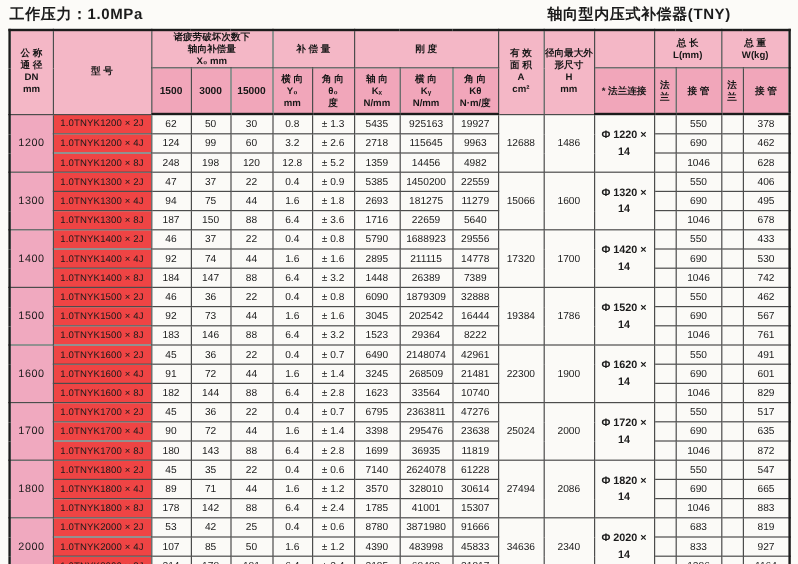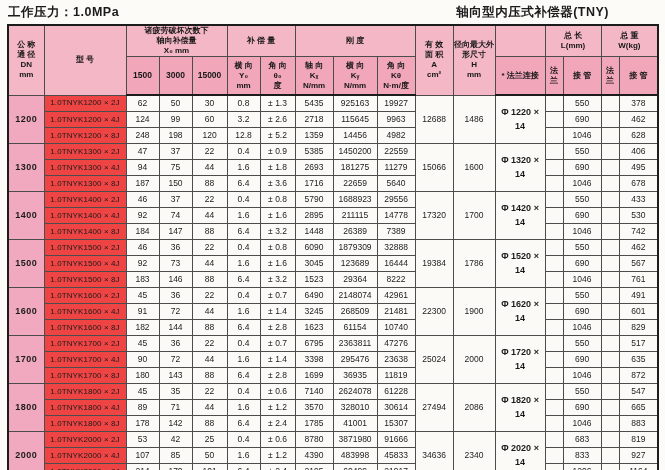--- a/index.html
+++ b/index.html
@@ -37,21 +37,21 @@
   }
   thead tr.h1 th { height:25px; }
   thead tr.h2 th { height:37px; background:#f1a6ba; }
   thead tr.h2 th.num-head { font-size:8.5px; }
   thead tr.h2 th { border-bottom:2px solid #1c1c1c; }
   thead th.blank-head { background:#f4b7c6; }
 
   tbody td { height:15px; font-size:8.5px; line-height:1; background:#fbfaf7; }
   tbody tr.group-start td { border-top:1.8px solid #202020; }
   td.dn-cell {
-    background:#f0a9bf; font-weight:bold; font-size:9px; letter-spacing:0.5px;
+    background:#f0a9bf; font-weight:normal; font-size:9px; letter-spacing:0.5px;
   }
   td.model-cell { background:#ef4444; font-size:8px; letter-spacing:0.1px; }
   td.phi-cell { font-size:9px; white-space:pre-line; line-height:1.5;font-weight:bold; }
   td.empty-cell { background:#fbfaf7; }
 </style>
 </head>
 <body>
 
 <div class="page">
 
@@ -304,21 +304,21 @@
           <td class="num-cell">462</td>
         </tr>
         <tr>
           <td class="model-cell">1.0TNYK1500 × 4J</td>
           <td class="num-cell">92</td>
           <td class="num-cell">73</td>
           <td class="num-cell">44</td>
           <td class="num-cell">1.6</td>
           <td class="num-cell">± 1.6</td>
           <td class="num-cell">3045</td>
-          <td class="num-cell">123689</td>
+          <td class="num-cell">202542</td>
           <td class="num-cell">16444</td>
           <td class="empty-cell"></td>
           <td class="num-cell">690</td>
           <td class="empty-cell"></td>
           <td class="num-cell">567</td>
         </tr>
         <tr>
           <td class="model-cell">1.0TNYK1500 × 8J</td>
           <td class="num-cell">183</td>
           <td class="num-cell">146</td>
@@ -369,21 +369,21 @@
           <td class="num-cell">601</td>
         </tr>
         <tr>
           <td class="model-cell">1.0TNYK1600 × 8J</td>
           <td class="num-cell">182</td>
           <td class="num-cell">144</td>
           <td class="num-cell">88</td>
           <td class="num-cell">6.4</td>
           <td class="num-cell">± 2.8</td>
           <td class="num-cell">1623</td>
-          <td class="num-cell">61154</td>
+          <td class="num-cell">33564</td>
           <td class="num-cell">10740</td>
           <td class="empty-cell"></td>
           <td class="num-cell">1046</td>
           <td class="empty-cell"></td>
           <td class="num-cell">829</td>
         </tr>
         <tr class="group-start">
           <td class="dn-cell" rowspan="3">1700</td>
           <td class="model-cell">1.0TNYK1700 × 2J</td>
           <td class="num-cell">45</td>

